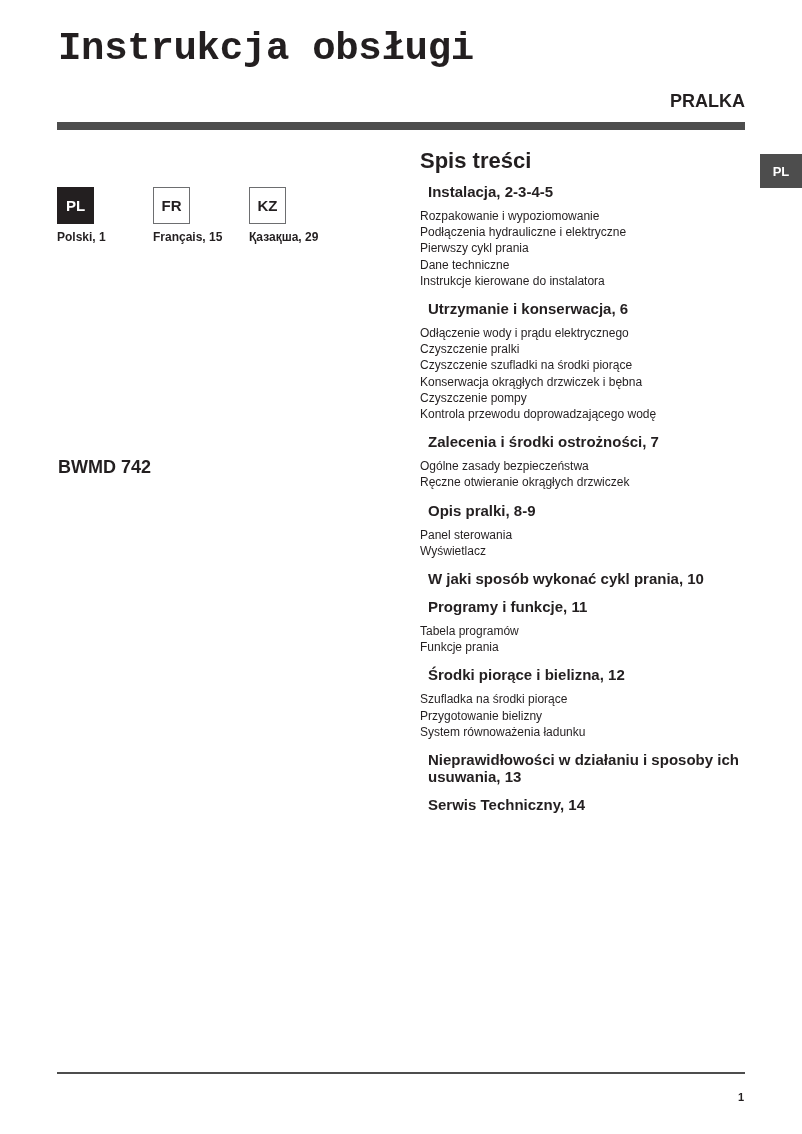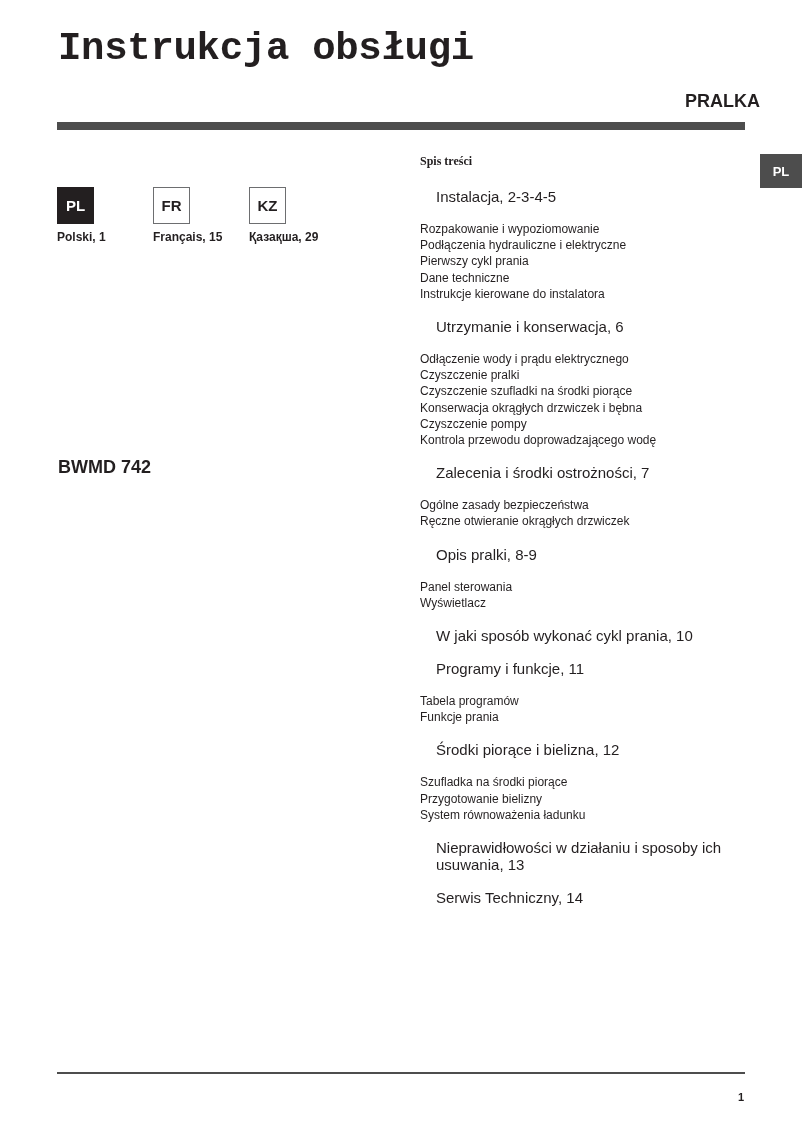--- a/index.html
+++ b/index.html
@@ -7,21 +7,21 @@
     width: 802px; height: 1134px; position: relative; overflow: hidden;
     font-family: "Liberation Sans", "DejaVu Sans", sans-serif;
     color: #231f20;
   }
   .abs { position: absolute; }
   .title {
     left: 58px; top: 26px; font-size: 39px; font-weight: bold;
     letter-spacing: -0.3px; line-height: 46px; margin: 0; font-family: Liberation Mono, monospace;
   }
   .product {
-    right: 42px; top: 90px; font-size: 18px; font-weight: bold; line-height: 22px;
+    right: 57px; top: 90px; font-size: 18px; font-weight: bold; line-height: 22px;
   }
   .header-bar {
     left: 57px; top: 122px; width: 688px; height: 8px; background: #4d4d4d;
   }
   .side-tab {
     left: 760px; top: 154px; width: 42px; height: 34px; background: #4d4d4d;
     color: #ffffff; font-size: 13px; font-weight: bold;
     display: flex; align-items: center; justify-content: center;
   }
   .lang {
@@ -30,23 +30,23 @@
   .lang-box {
     width: 37px; height: 37px; box-sizing: border-box;
     display: flex; align-items: center; justify-content: center;
     font-size: 15px; font-weight: bold;
     border: 1px solid #6d6e70; background: #ffffff; color: #231f20;
   }
   .lang-box.active { background: #231f20; color: #ffffff; border-color: #231f20; }
   .lang-label { font-size: 12px; font-weight: bold; margin-top: 6px; white-space: nowrap; }
   .model { left: 58px; top: 457px; font-size: 18px; font-weight: bold; }
   .toc { left: 420px; top: 150px; width: 330px; }
-  .toc-title { font-size: 12px; font-weight: bold; line-height: 22px; margin: 0 0 11px 0; font-family: Liberation Serif, serif; }
+  .toc-title { font-size: 22px; font-weight: bold; line-height: 22px; margin: 0 0 11px 0; }
   .toc-section { margin-bottom: 11px; }
-  .toc-heading { font-size: 15px; font-weight: normal; line-height: 17px; margin: 16px; }
+  .toc-heading { font-size: 15px; font-weight: bold; line-height: 17px; margin: 8px; }
   .toc-item { font-size: 12px; line-height: 16.2px; margin: 0; }
   .footer-line { left: 57px; top: 1072px; width: 688px; height: 2px; background: #4d4d4d; }
   .page-number { right: 58px; top: 1091px; font-size: 11px; font-weight: bold; }
 </style>
 </head>
 <body>
 
 <h1 class="abs title">Instrukcja obsługi</h1>
 <div class="abs product">PRALKA</div>
 <div class="abs header-bar"></div>

